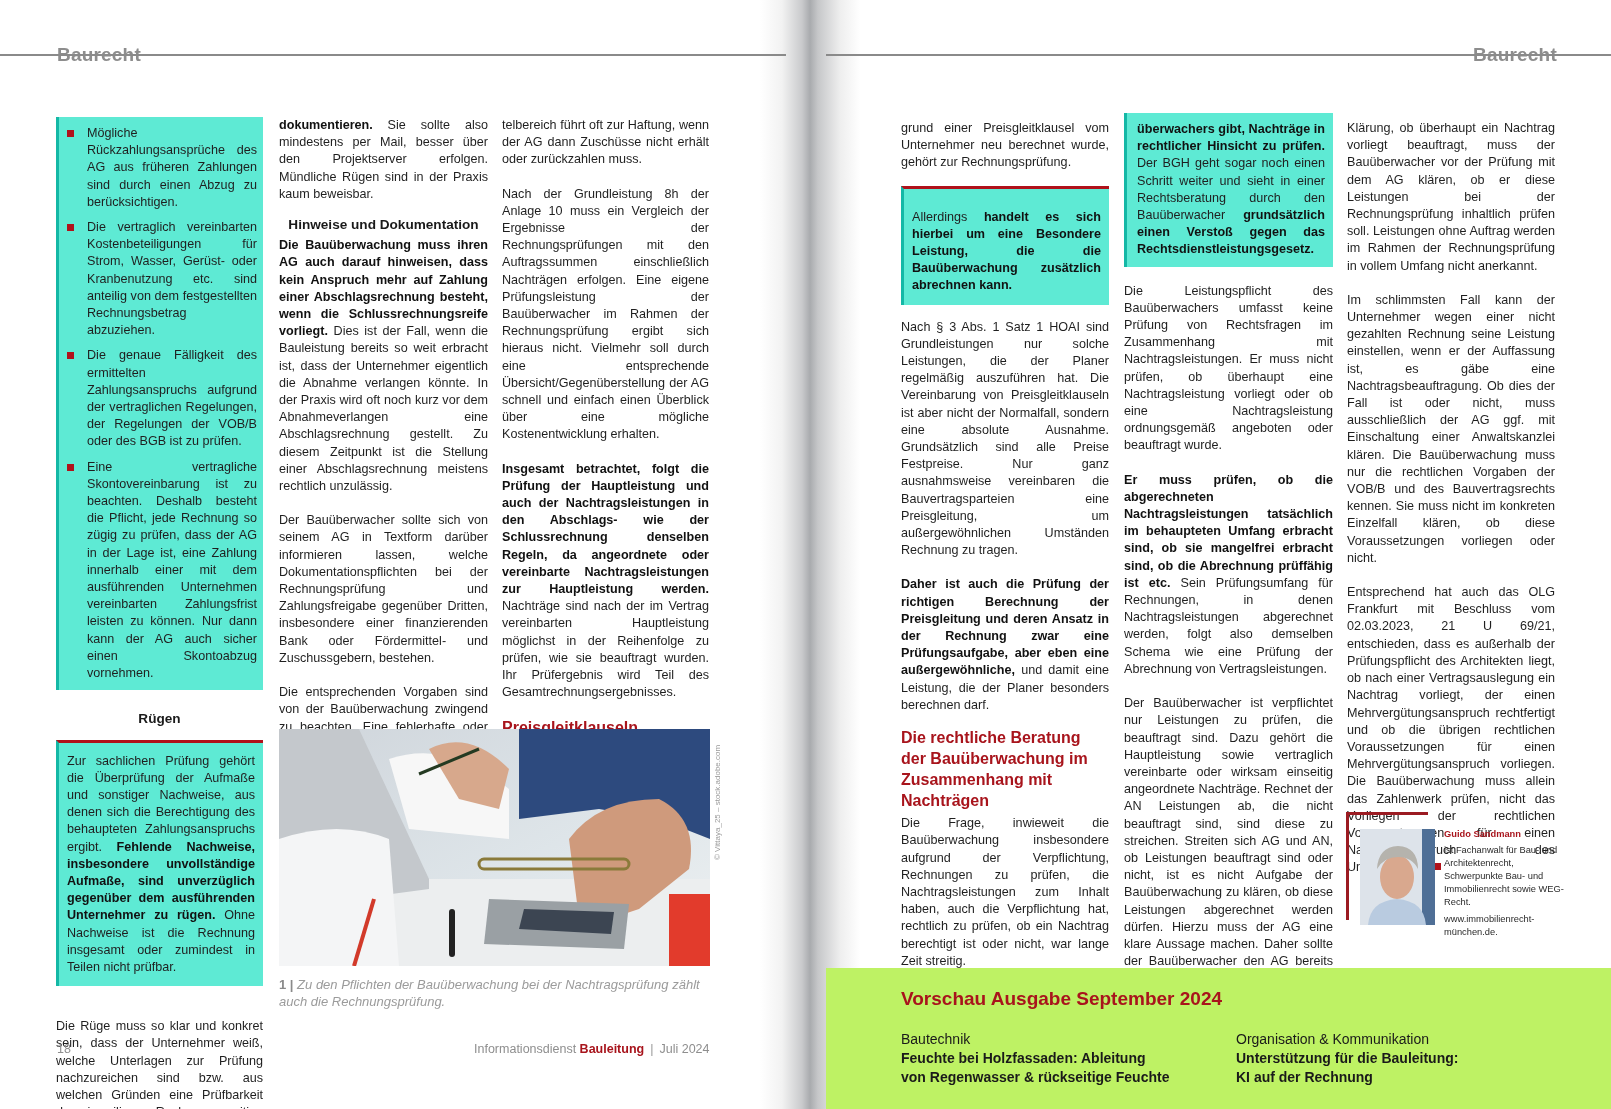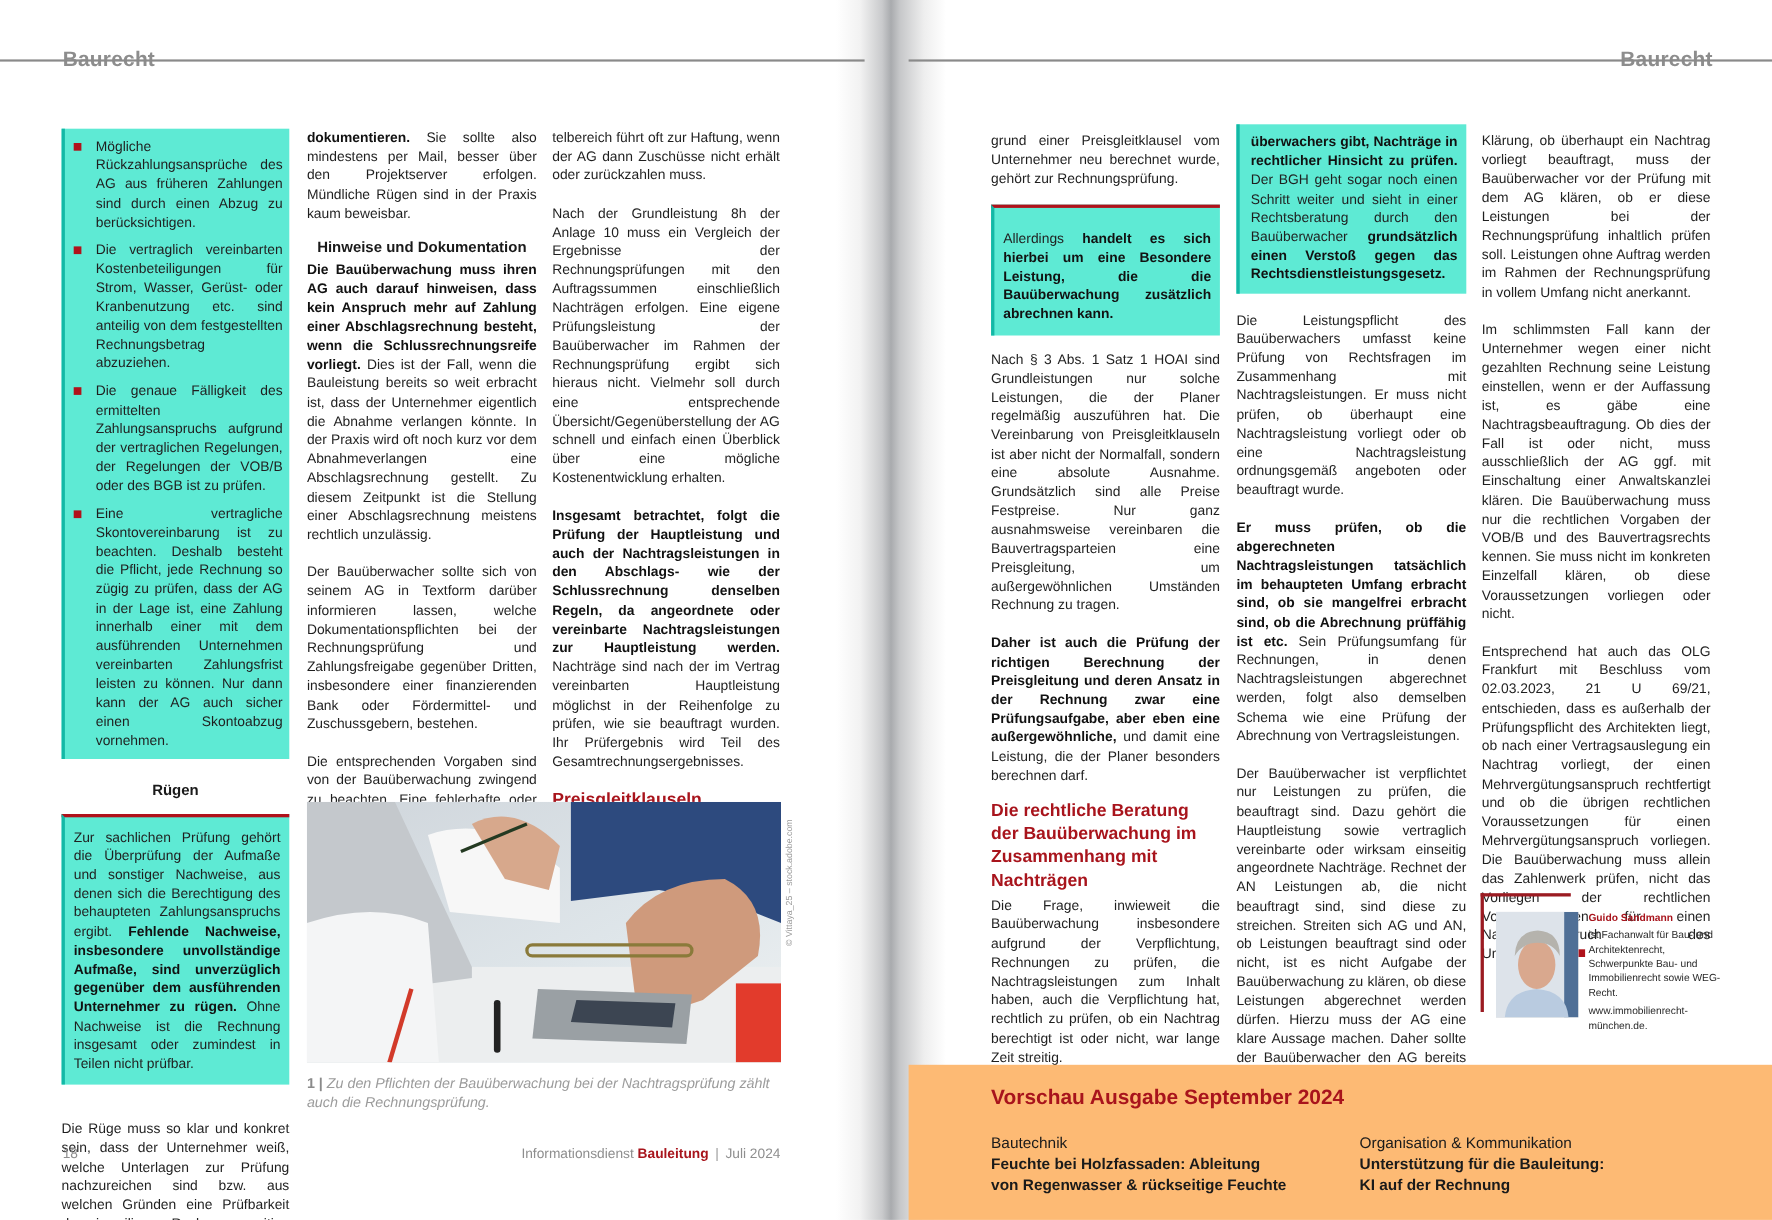--- a/index.html
+++ b/index.html
@@ -37,21 +37,21 @@
   .footer-brand .red { color: #a8141c; font-weight: bold; }
   .footer-brand .sep { color: #9a9a9a; margin: 0 6px; }
 
   .author { position: absolute; left: 1346px; top: 812px; width: 225px; height: 120px; }
   .author .frame { position: absolute; left: 0; top: 0; width: 82px; height: 108px; border-top: 3px solid #9b1b22; border-left: 3px solid #9b1b22; }
   .author .portrait { position: absolute; left: 14px; top: 17px; width: 75px; height: 96px; overflow: hidden; background: #c9ced5; }
   .author .bio { position: absolute; left: 98px; top: 16px; width: 128px; font-family: "Liberation Sans", sans-serif; font-size: 9.3px; line-height: 13px; color: #2a2a2a; }
   .author .name { color: #a8141c; font-weight: bold; margin-bottom: 3px; }
   .author .url { margin-top: 4px; }
 
-  .preview { position: absolute; left: 826px; top: 968px; width: 785px; height: 141px; background: #fdba74; }
+  .preview { position: absolute; left: 826px; top: 968px; width: 785px; height: 141px; background: #bef264; }
   .preview .ptitle { position: absolute; left: 75px; top: 20px; font-family: "Liberation Sans", sans-serif; font-weight: bold; font-size: 19px; color: #a8141c; }
   .preview .pcol { position: absolute; top: 62px; font-family: "Liberation Sans", sans-serif; font-size: 14px; line-height: 19px; color: #1a1a1a; }
   .preview .pcol .cat { font-weight: normal; }
   .preview .pcol .t { font-weight: bold; }
   .end-mark { display: inline-block; width: 7px; height: 7px; background: #b0121b; margin-left: 4px; vertical-align: 1px; }
 </style>
 </head>
 <body>
 
 <div class="page page-left"></div>

